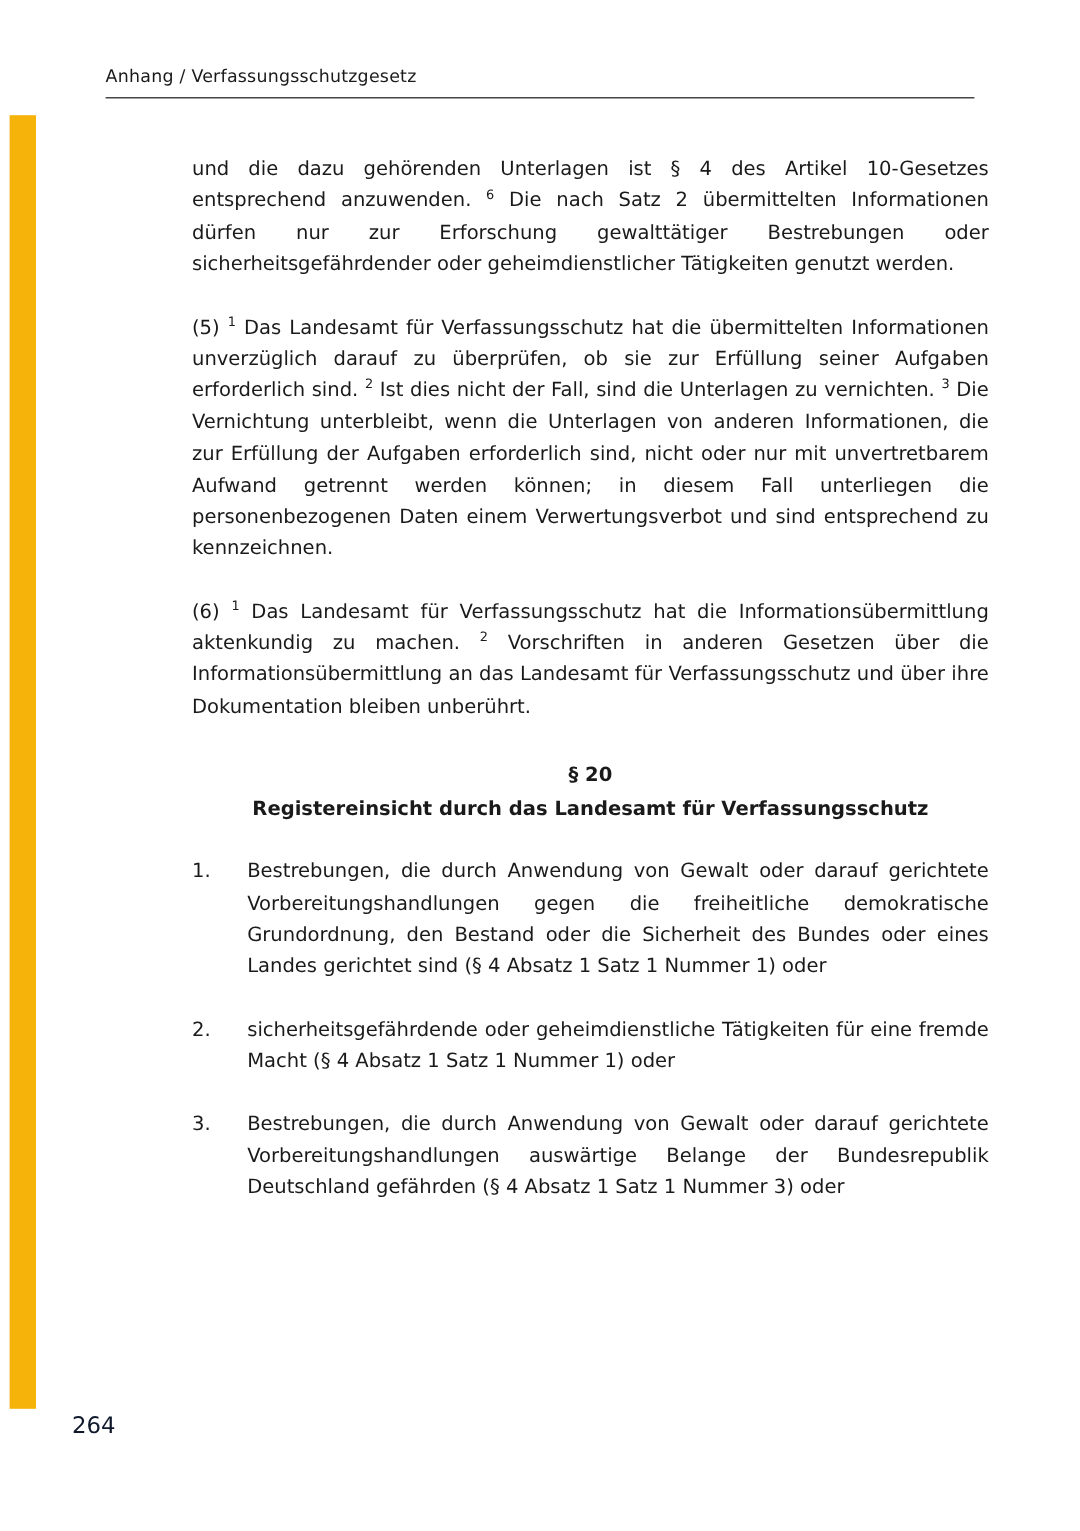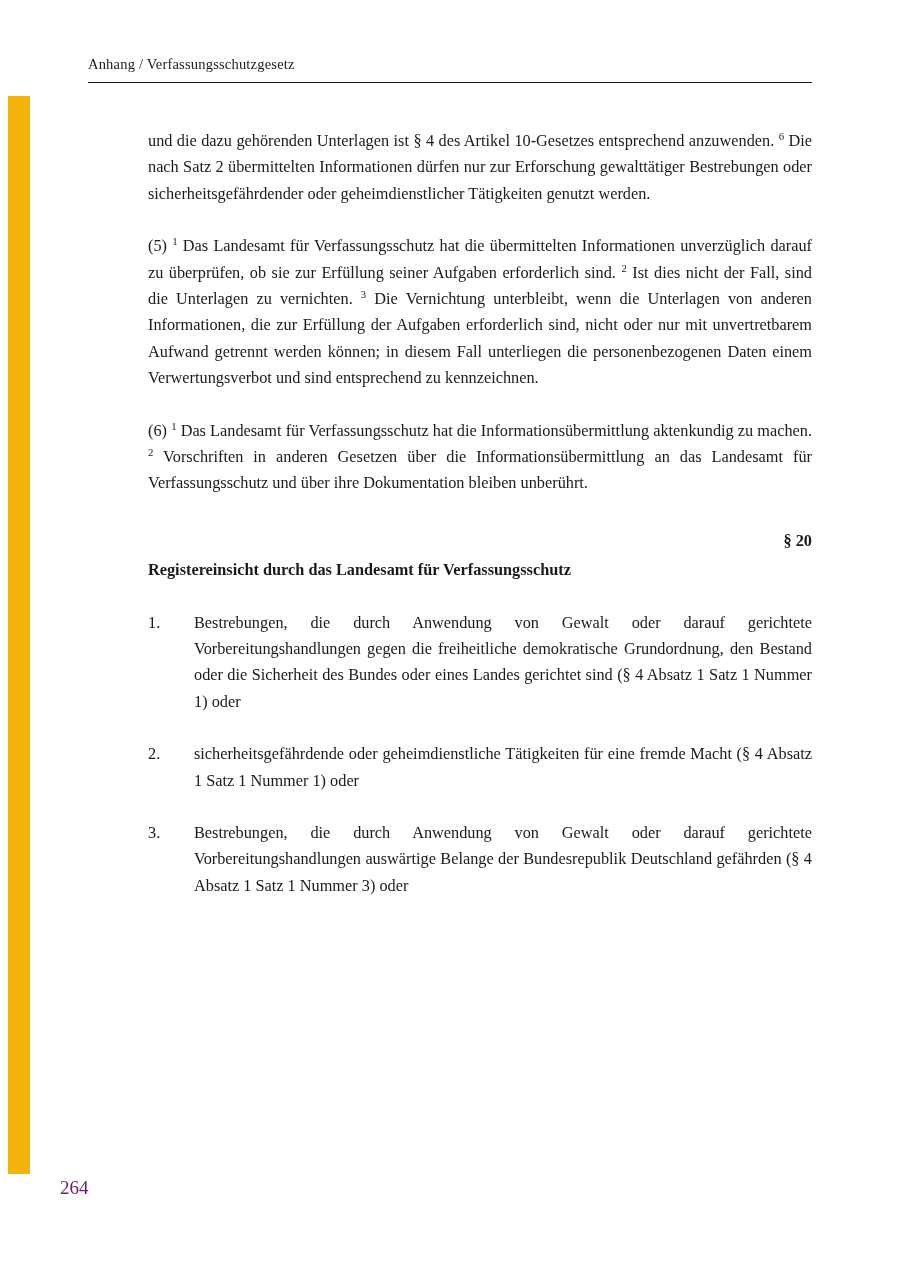--- a/index.html
+++ b/index.html
@@ -13,21 +13,20 @@
     position: relative;
     font-family: "DejaVu Sans", sans-serif;
     color: #1a1a1a;
     overflow: hidden;
   }
   .page {
     position: absolute;
     inset: 0;
     width: 900px;
     height: 1237px;
-    font-family: Liberation Serif, serif;
   }
   
   .edge-marker {
     position: absolute;
     left: 8px;
     top: 96px;
     width: 22px;
     height: 1078px;
     background: #f6b30a;
   }
@@ -42,44 +41,44 @@
     letter-spacing: 0.2px;
     color: #1a1a1a;
     padding-bottom: 9px;
   }
   .header-rule {
     border-bottom: 1.6px solid #1a1a1a;
     width: 724px;
   }
   .content {
     position: absolute;
-    left: 148px;
+    left: 160px;
     top: 128px;
     width: 664px;
   }
   p.para {
     margin: 0 0 26px 0;
     font-size: 16.3px;
     line-height: 1.62;
     text-align: justify;
     text-justify: inter-word;
     hyphens: manual;
   }
   p.para:last-child {
     margin-bottom: 0;
   }
   .sec-title {
     margin: 34px 0 0 0;
-    text-align: right;
+    text-align: center;
     font-size: 16.3px;
     font-weight: bold;
   }
   .sec-subtitle {
     margin: 9px 0 30px 0;
-    text-align: left;
+    text-align: center;
     font-size: 16.3px;
     font-weight: bold;
   }
   .list {
     margin: 0;
     padding: 0;
     list-style: none;
   }
   .list-item {
     display: flex;
@@ -103,21 +102,21 @@
   sup {
     font-size: 0.66em;
     vertical-align: super;
     line-height: 0;
   }
   .folio {
     position: absolute;
     left: 60px;
     bottom: 38px;
     font-size: 19px;
-    color: #701a75;
+    color: #0f172a;
   }
 </style>
 </head>
 <body>
 
 <div class="page">
 
   <div class="edge-marker"></div>
 
   <div class="header">

